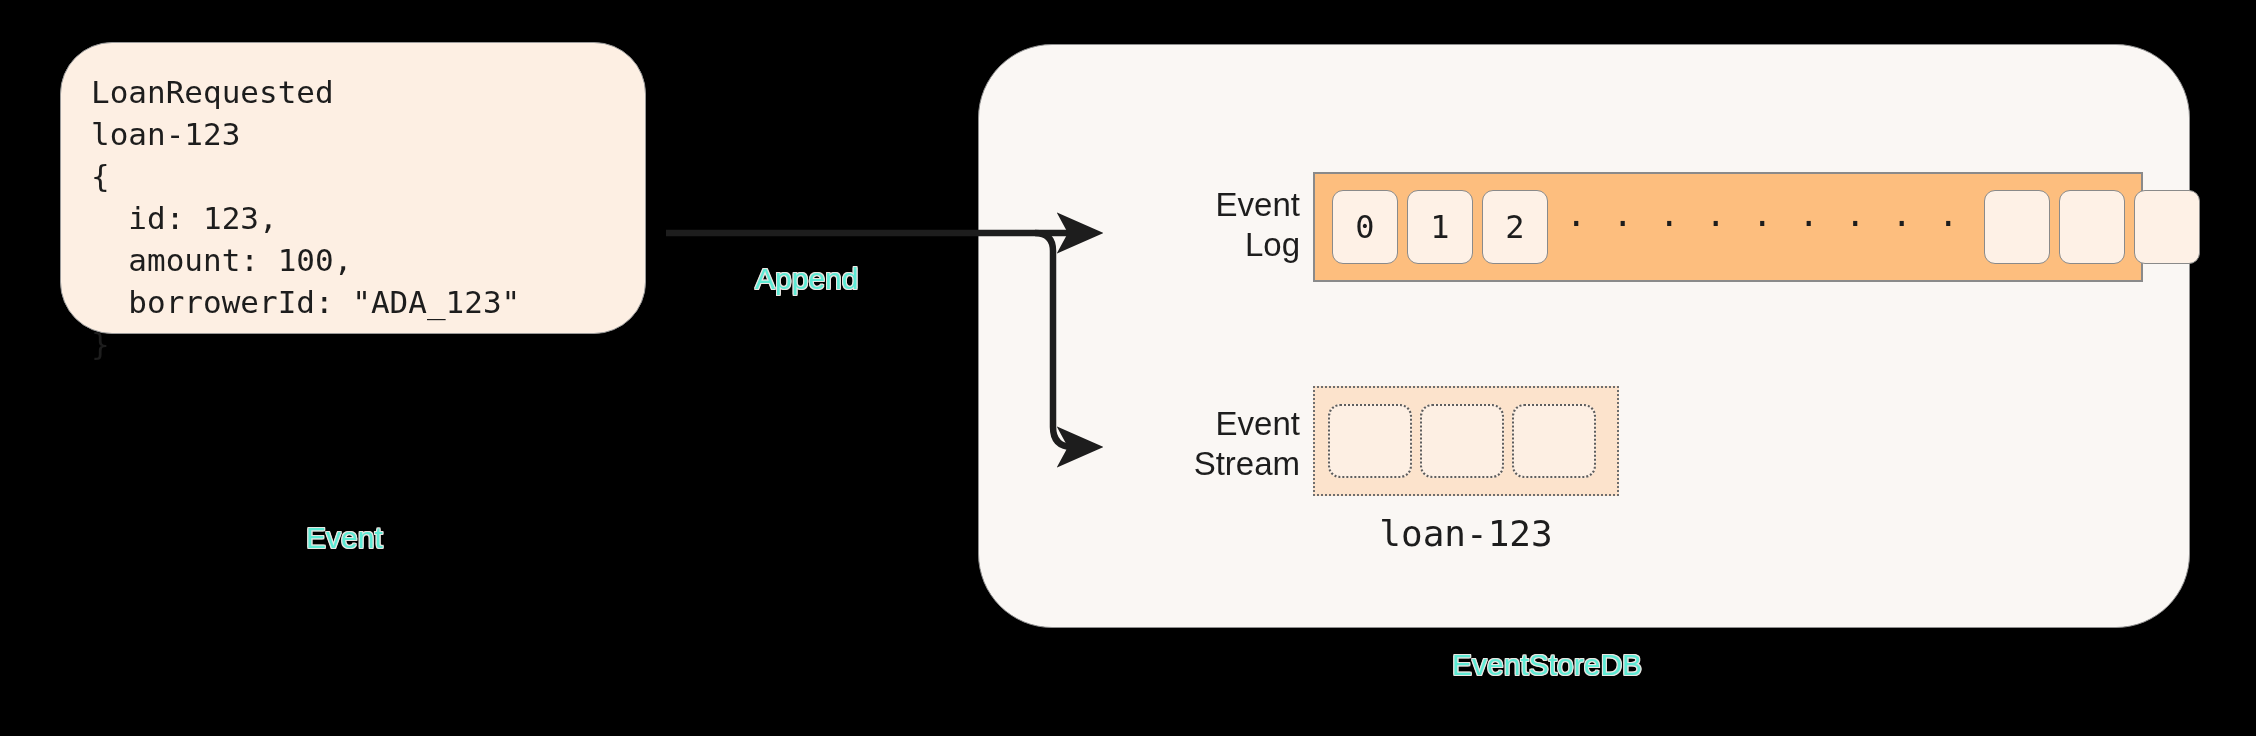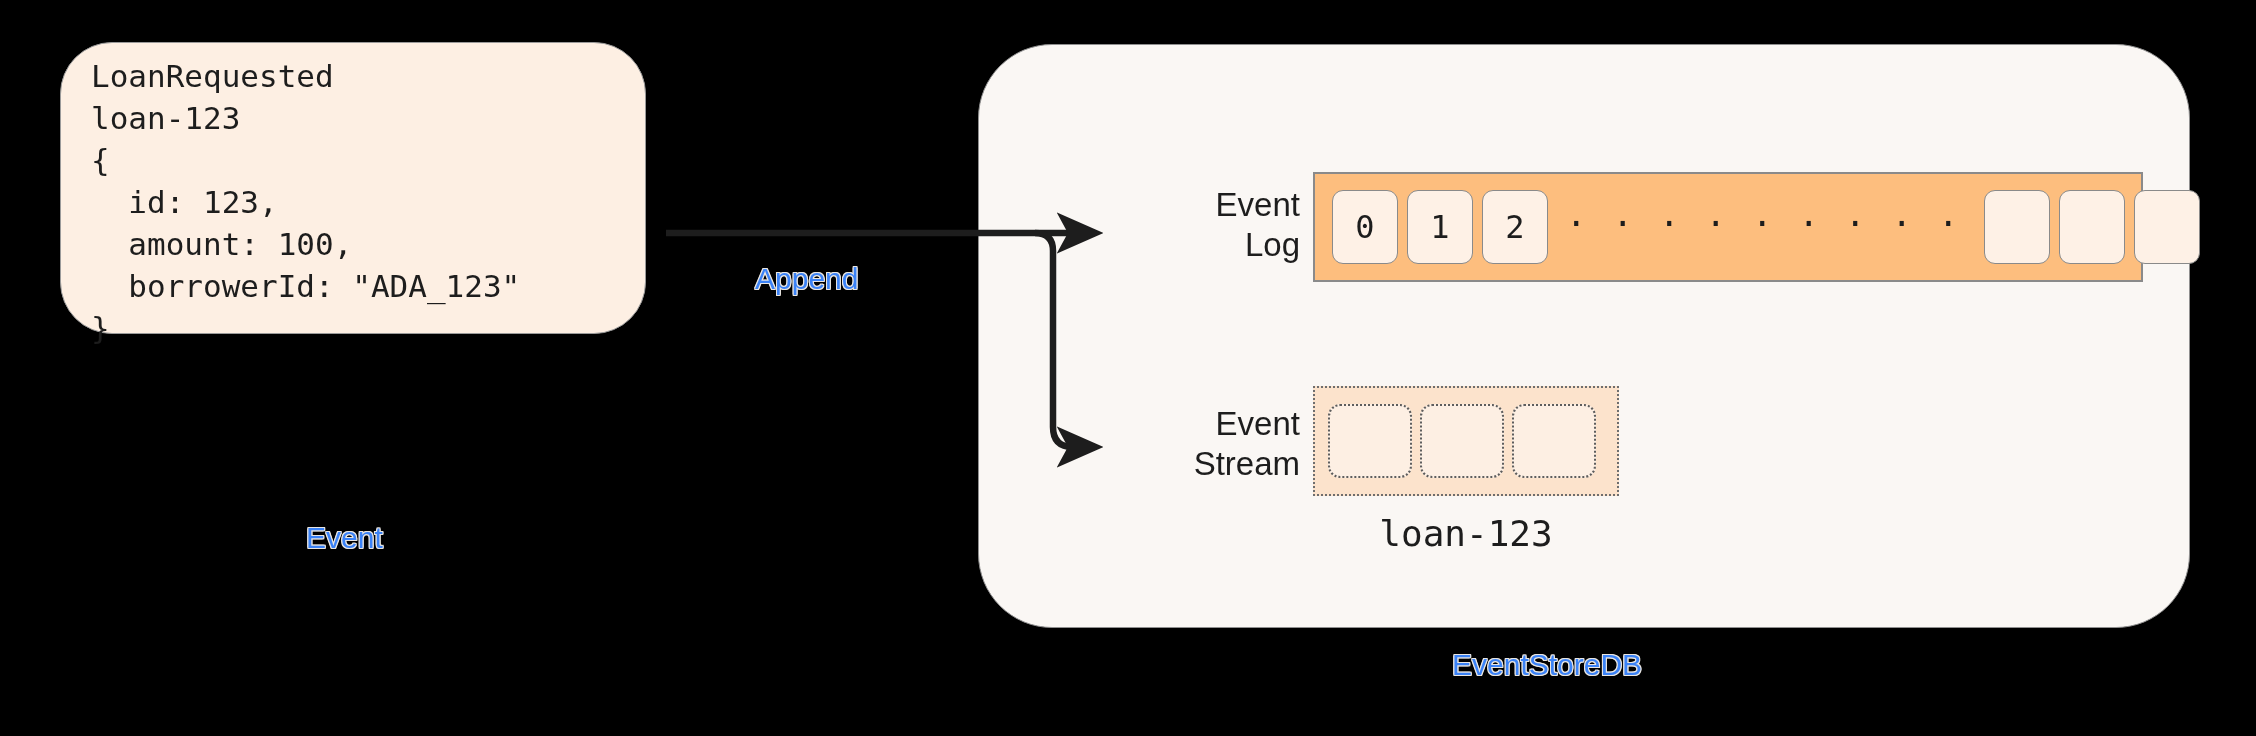--- a/index.html
+++ b/index.html
@@ -25,35 +25,35 @@
     height: 292px;
     background: #FDEFE3;
     border: 1.6px solid #9a9a9a;
     border-radius: 52px;
     box-sizing: border-box;
   }
   #event-card-code {
     position: absolute;
     left: 0px;
     top: 0px;
-    padding: 12px 30px;
+    padding: 28px 30px;
     font-family: "DejaVu Sans Mono", "Liberation Mono", monospace;
     font-size: 31px;
     line-height: 42px;
     color: #1d1d1d;
     white-space: pre;
     letter-spacing: 0px;
   }
 
   
   .caption {
     position: absolute;
     font-family: "Liberation Sans", sans-serif;
     font-size: 30px;
-    color: #3b82f6;
+    color: #5eead4;
     text-shadow:
       -1px -1px 0 #e9e6e2,
        1px -1px 0 #e9e6e2,
       -1px  1px 0 #e9e6e2,
        1px  1px 0 #e9e6e2,
        0px  1px 0 #e9e6e2,
        0px -1px 0 #e9e6e2,
        1px  0px 0 #e9e6e2,
       -1px  0px 0 #e9e6e2;
     white-space: nowrap;

